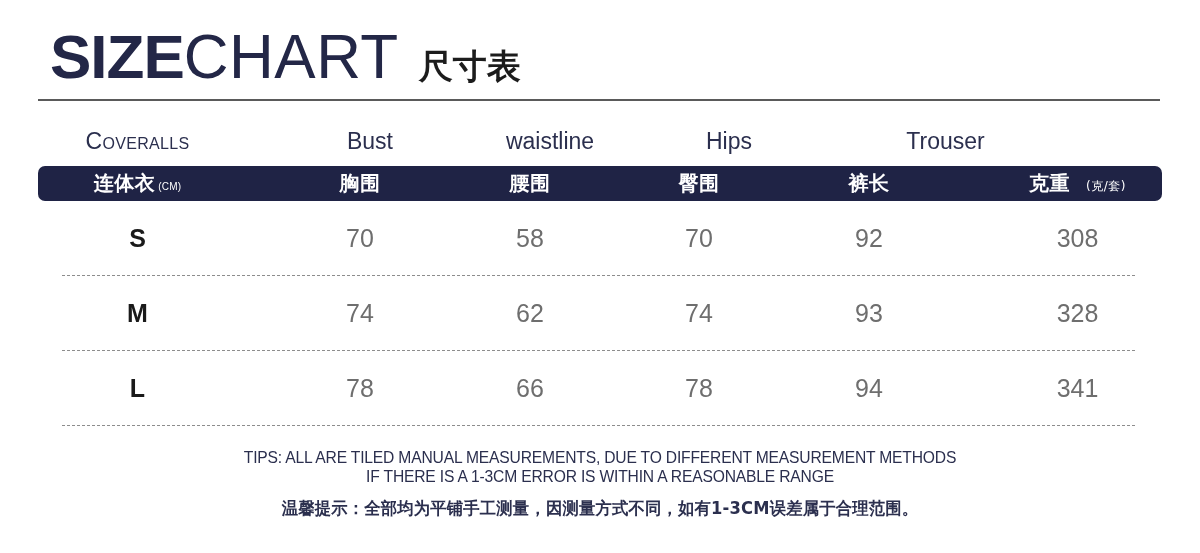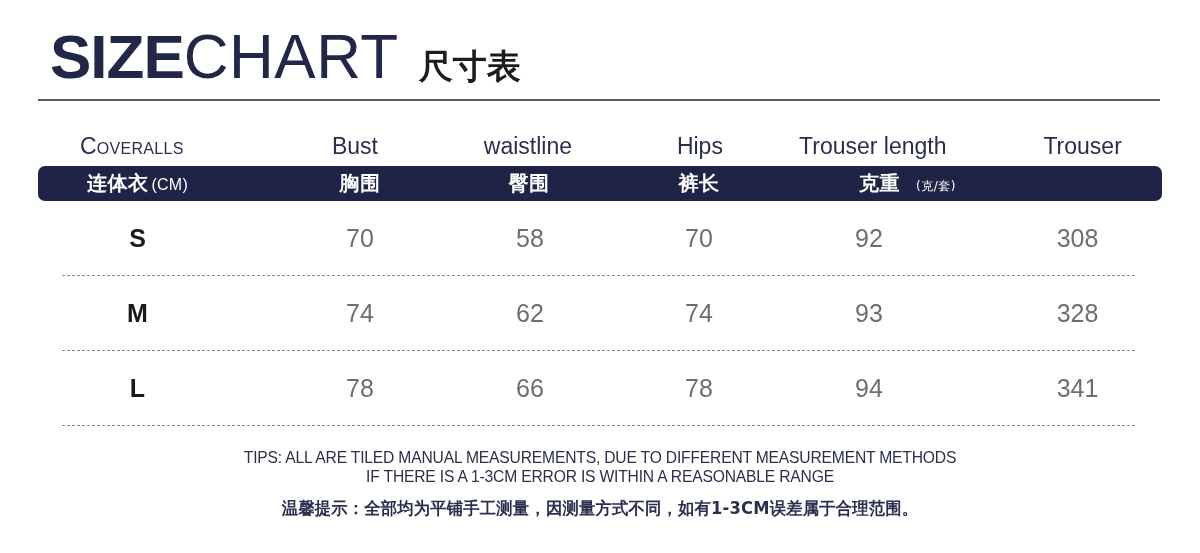--- a/index.html
+++ b/index.html
@@ -76,21 +76,21 @@
   
   .c0 { width: 275px; }
   .c1 { width: 170px; }
   .c2 { width: 170px; }
   .c3 { width: 168px; }
   .c4 { width: 172px; }
   .c5 { width: 245px; }
 
   .hdr-en {
     height: 32px;
-    align-items: flex-end;
+    align-items: flex-start;
     gap: 10px;
   }
   .hdr-en .cell {
     font-size: 23px;
     font-weight: 400;
     color: #2b2f4e;
     font-family: "Liberation Sans", "DejaVu Sans", sans-serif;
   }
   .smallcaps {
     font-variant: small-caps;
@@ -114,21 +114,21 @@
     align-items: center;
   }
   .hdr-cn .cell {
     font-family: "DejaVu Sans", "Liberation Sans", sans-serif;
     font-size: 20px;
     font-weight: 700;
     color: #ffffff;
     letter-spacing: 0.5px;
   }
   .unit {
-    font-size: 16px;
+    font-size: 10px;
     font-weight: 400;
     font-variant: small-caps;
     letter-spacing: 0.2px;
     margin-left: 3px;
     font-family: "Liberation Sans", "DejaVu Sans", sans-serif;
   }
   .unit-cn {
     font-size: 12px;
     font-weight: 400;
     margin-left: 16px;
@@ -200,30 +200,30 @@
 </div>
 <div class="title-rule"></div>
 
 <div class="table-wrap">
 
   <div class="hdr-en">
     <div class="cell c0 smallcaps">Coveralls</div>
     <div class="cell c1">Bust</div>
     <div class="cell c2">waistline</div>
     <div class="cell c3">Hips</div>
-    <div class="cell c4">Trouser length</div>
     <div class="cell c5">Trouser</div>
   </div>
 
   <div class="hdr-cn-band"></div>
   <div class="hdr-cn">
     <div class="cell c0">
       <span>连体衣</span><span class="unit">(CM)</span>
     </div>
     <div class="cell c1">胸围</div>
+    <div class="cell c2">腰围</div>
     <div class="cell c3">臀围</div>
     <div class="cell c4">裤长</div>
     <div class="cell c5">
       <span>克重</span><span class="unit-cn">(克/套)</span>
     </div>
   </div>
 
   <div class="rows">
 
     <div class="data-row">

